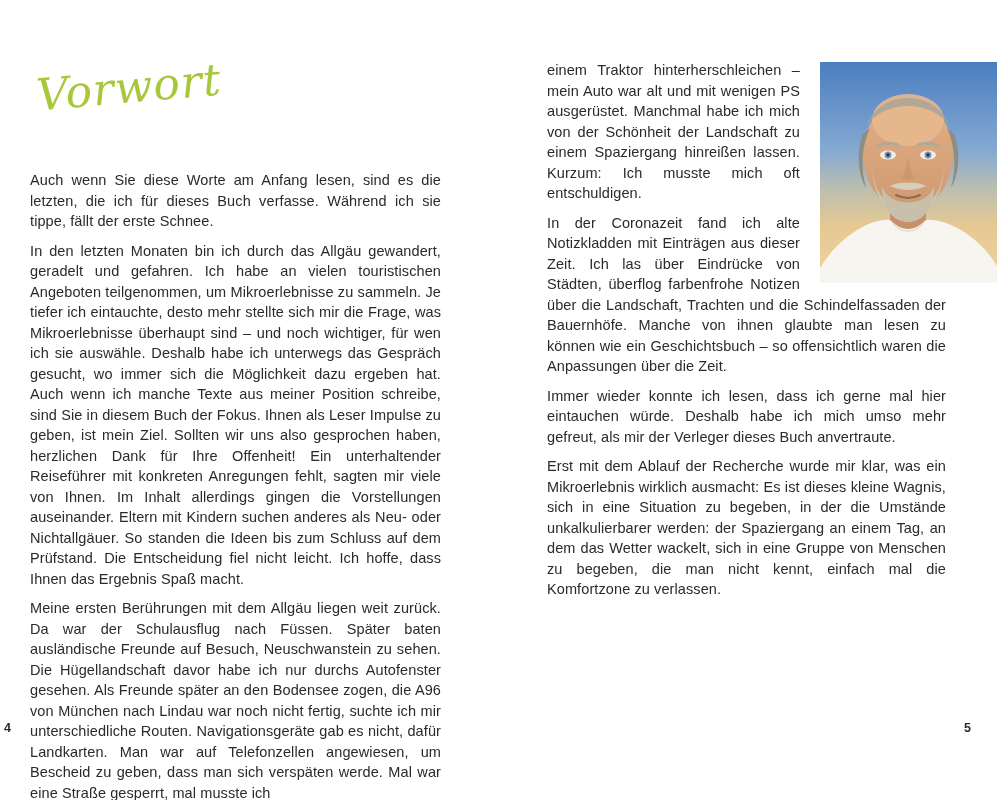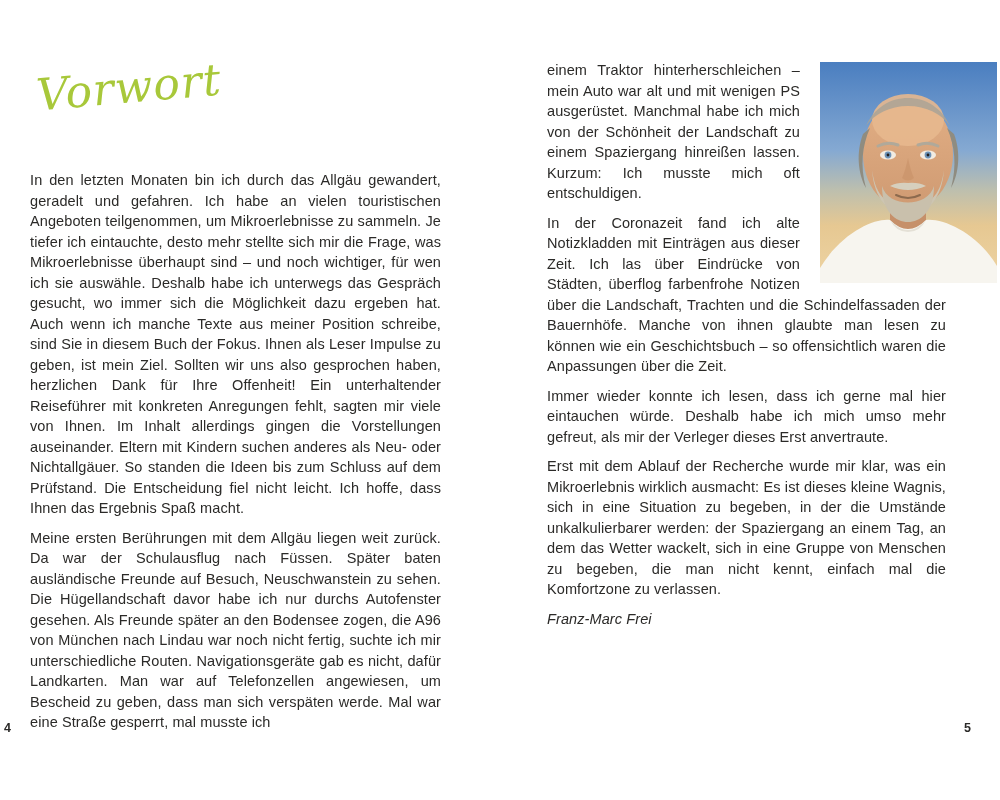--- a/index.html
+++ b/index.html
@@ -75,20 +75,21 @@
   .pagenum-right { left: 964px; }
 </style>
 </head>
 <body>
 
 <div>
 
   <section class="page page-left">
     <h1 class="chapter-title">Vorwort</h1>
     <div class="body-text">
+      <p>Auch wenn Sie diese Worte am Anfang lesen, sind es die letzten, die ich für dieses Buch verfasse. Während ich sie tippe, fällt der erste Schnee.</p>
       <p>In den letzten Monaten bin ich durch das Allgäu gewandert, geradelt und gefahren. Ich habe an vielen touristischen Angeboten teilgenommen, um Mikroerlebnisse zu sammeln. Je tiefer ich eintauchte, desto mehr stellte sich mir die Frage, was Mikroerlebnisse überhaupt sind – und noch wichtiger, für wen ich sie auswähle. Deshalb habe ich unterwegs das Gespräch gesucht, wo immer sich die Möglichkeit dazu ergeben hat. Auch wenn ich manche Texte aus meiner Position schreibe, sind Sie in diesem Buch der Fokus. Ihnen als Leser Impulse zu geben, ist mein Ziel. Sollten wir uns also gesprochen haben, herzlichen Dank für Ihre Offenheit! Ein unterhaltender Reiseführer mit konkreten Anregungen fehlt, sagten mir viele von Ihnen. Im Inhalt allerdings gingen die Vorstellungen auseinander. Eltern mit Kindern suchen anderes als Neu- oder Nichtallgäuer. So standen die Ideen bis zum Schluss auf dem Prüfstand. Die Entscheidung fiel nicht leicht. Ich hoffe, dass Ihnen das Ergebnis Spaß macht.</p>
       <p>Meine ersten Berührungen mit dem Allgäu liegen weit zurück. Da war der Schulausflug nach Füssen. Später baten ausländische Freunde auf Besuch, Neuschwanstein zu sehen. Die Hügellandschaft davor habe ich nur durchs Autofenster gesehen. Als Freunde später an den Bodensee zogen, die A96 von München nach Lindau war noch nicht fertig, suchte ich mir unterschiedliche Routen. Navigationsgeräte gab es nicht, dafür Landkarten. Man war auf Telefonzellen angewiesen, um Bescheid zu geben, dass man sich verspäten werde. Mal war eine Straße gesperrt, mal musste ich</p>
     </div>
   </section>
 
   <section class="page page-right">
     <div class="body-text">
 
       <div class="photo-float">
         <svg class="portrait" viewBox="0 0 177 221" xmlns="http://www.w3.org/2000/svg" preserveAspectRatio="none">
@@ -135,23 +136,22 @@
           <path d="M52,108 C54,136 68,152 88,154 C108,152 122,136 124,108 C120,136 108,144 88,145 C68,144 56,136 52,108 Z" fill="#cdc5b2"></path>
           <path d="M62,124 C68,146 108,146 114,124 C114,150 100,160 88,160 C76,160 62,150 62,124 Z" fill="#c9c0ac"></path>
 
           <path d="M70,124 Q88,132 106,124 Q98,120 88,121 Q78,120 70,124 Z" fill="#d6cfbd"></path>
           <path d="M76,133 Q88,139 100,133" stroke="#8c6a4e" stroke-width="2" fill="none" stroke-linecap="round"></path>
         </svg>
       </div>
 
       <p>einem Traktor hinterherschleichen – mein Auto war alt und mit wenigen PS ausgerüstet. Manchmal habe ich mich von der Schönheit der Landschaft zu einem Spaziergang hinreißen lassen. Kurzum: Ich musste mich oft entschuldigen.</p>
       <p>In der Coronazeit fand ich alte Notizkladden mit Einträgen aus dieser Zeit. Ich las über Eindrücke von Städten, überflog farbenfrohe Notizen über die Landschaft, Trachten und die Schindelfassaden der Bauernhöfe. Manche von ihnen glaubte man lesen zu können wie ein Geschichtsbuch – so offensichtlich waren die Anpassungen über die Zeit.</p>
-      <p>Immer wieder konnte ich lesen, dass ich gerne mal hier eintauchen würde. Deshalb habe ich mich umso mehr gefreut, als mir der Verleger dieses Erst anvertraute.</p>
+      <p>Immer wieder konnte ich lesen, dass ich gerne mal hier eintauchen würde. Deshalb habe ich mich umso mehr gefreut, als mir der Verleger dieses Buch anvertraute.</p>
       <p>Erst mit dem Ablauf der Recherche wurde mir klar, was ein Mikroerlebnis wirklich ausmacht: Es ist dieses kleine Wagnis, sich in eine Situation zu begeben, in der die Umstände unkalkulierbarer werden: der Spaziergang an einem Tag, an dem das Wetter wackelt, sich in eine Gruppe von Menschen zu begeben, die man nicht kennt, einfach mal die Komfortzone zu verlassen.</p>
 
-      <p class="signature">Franz-Marc Frei</p>
     </div>
   </section>
 
   <div class="pagenum pagenum-left">4</div>
   <div class="pagenum pagenum-right">5</div>
 
 </div>
 
 </body></html>

